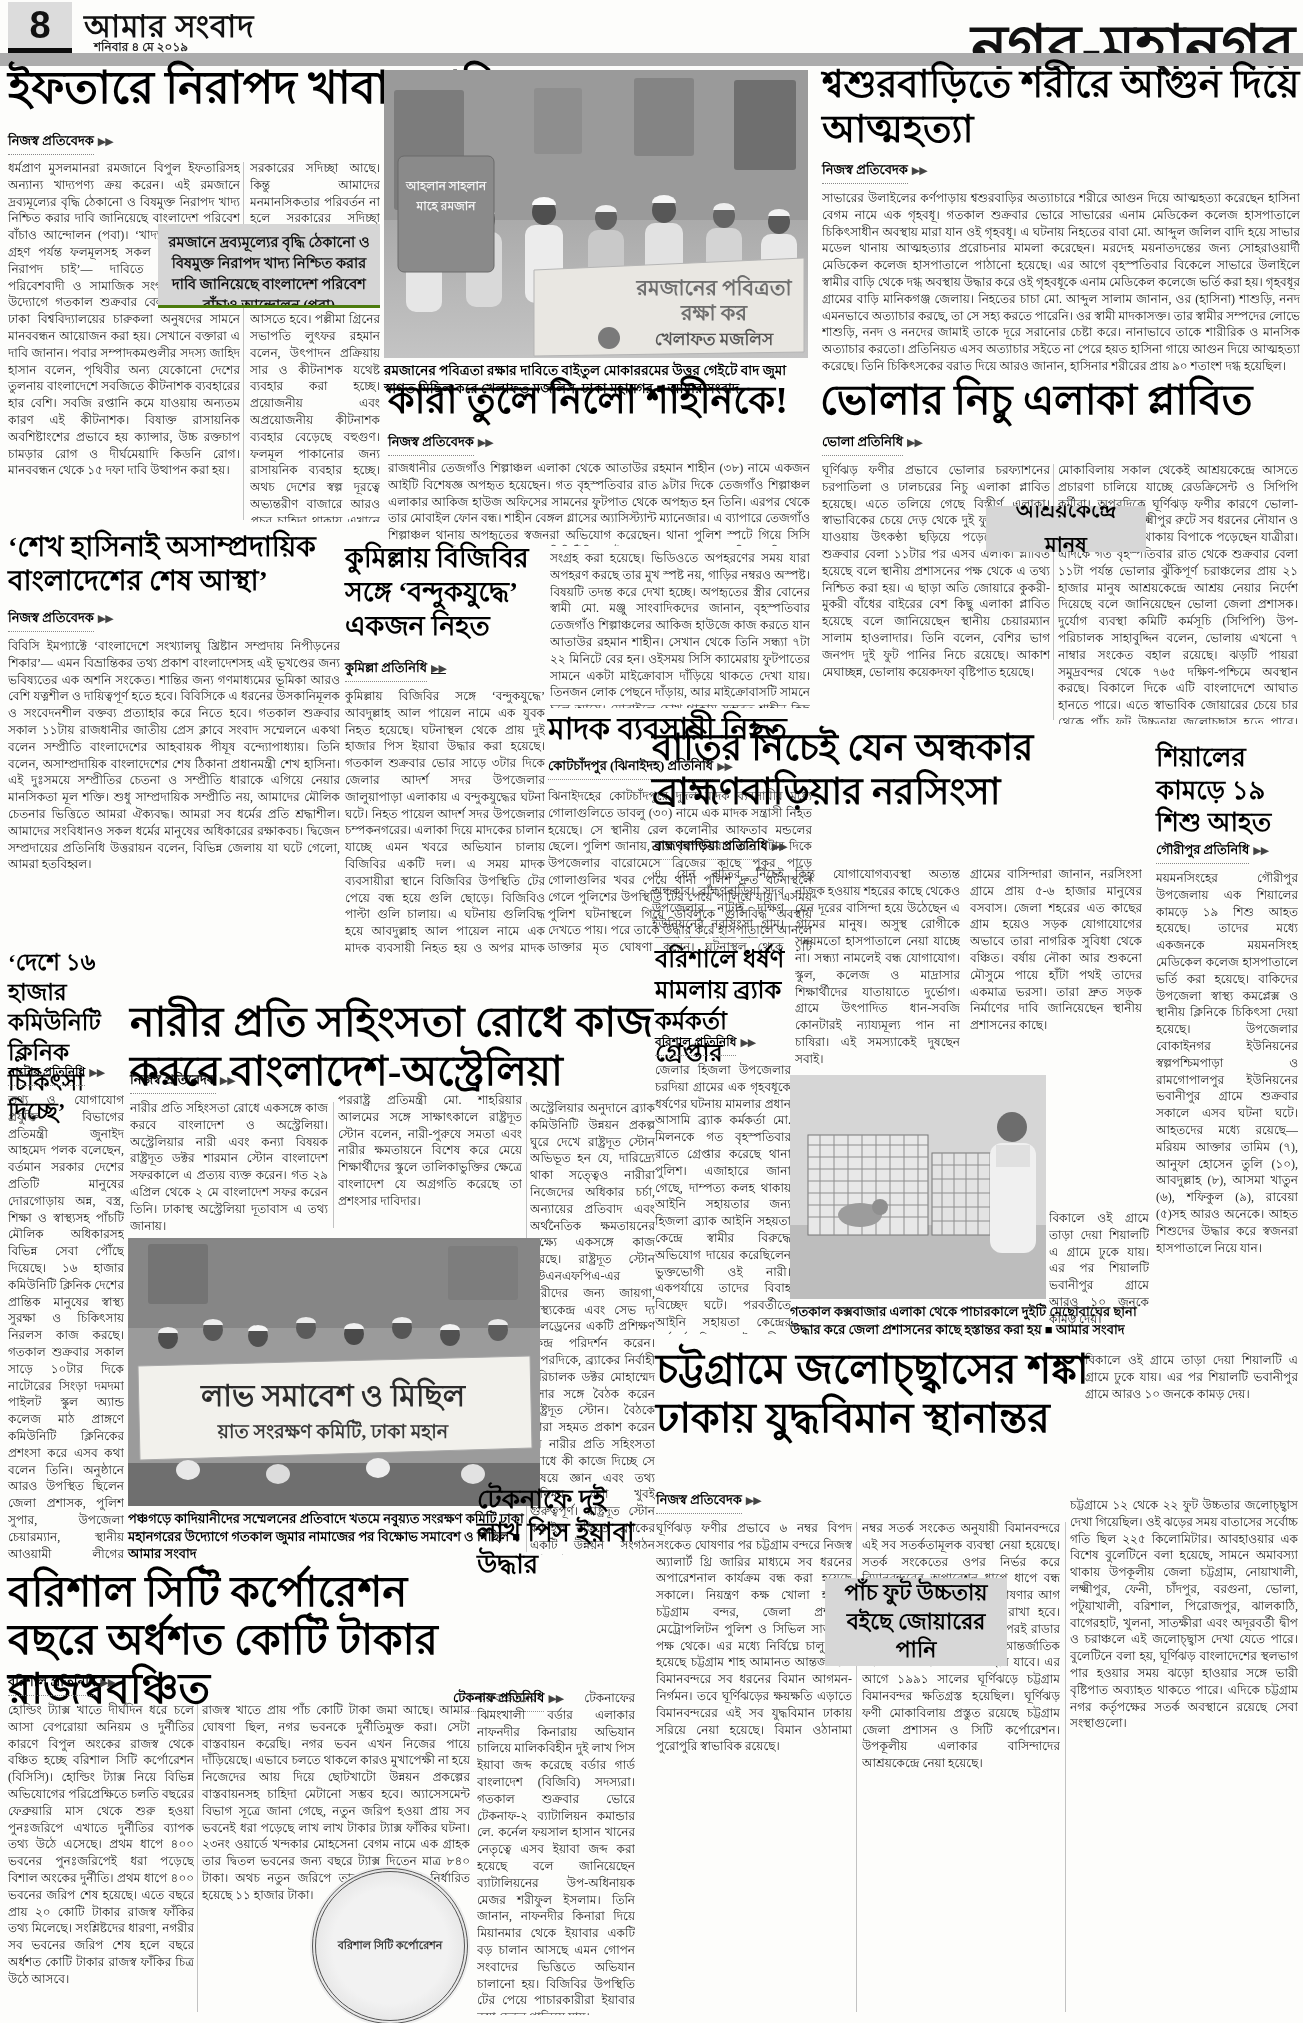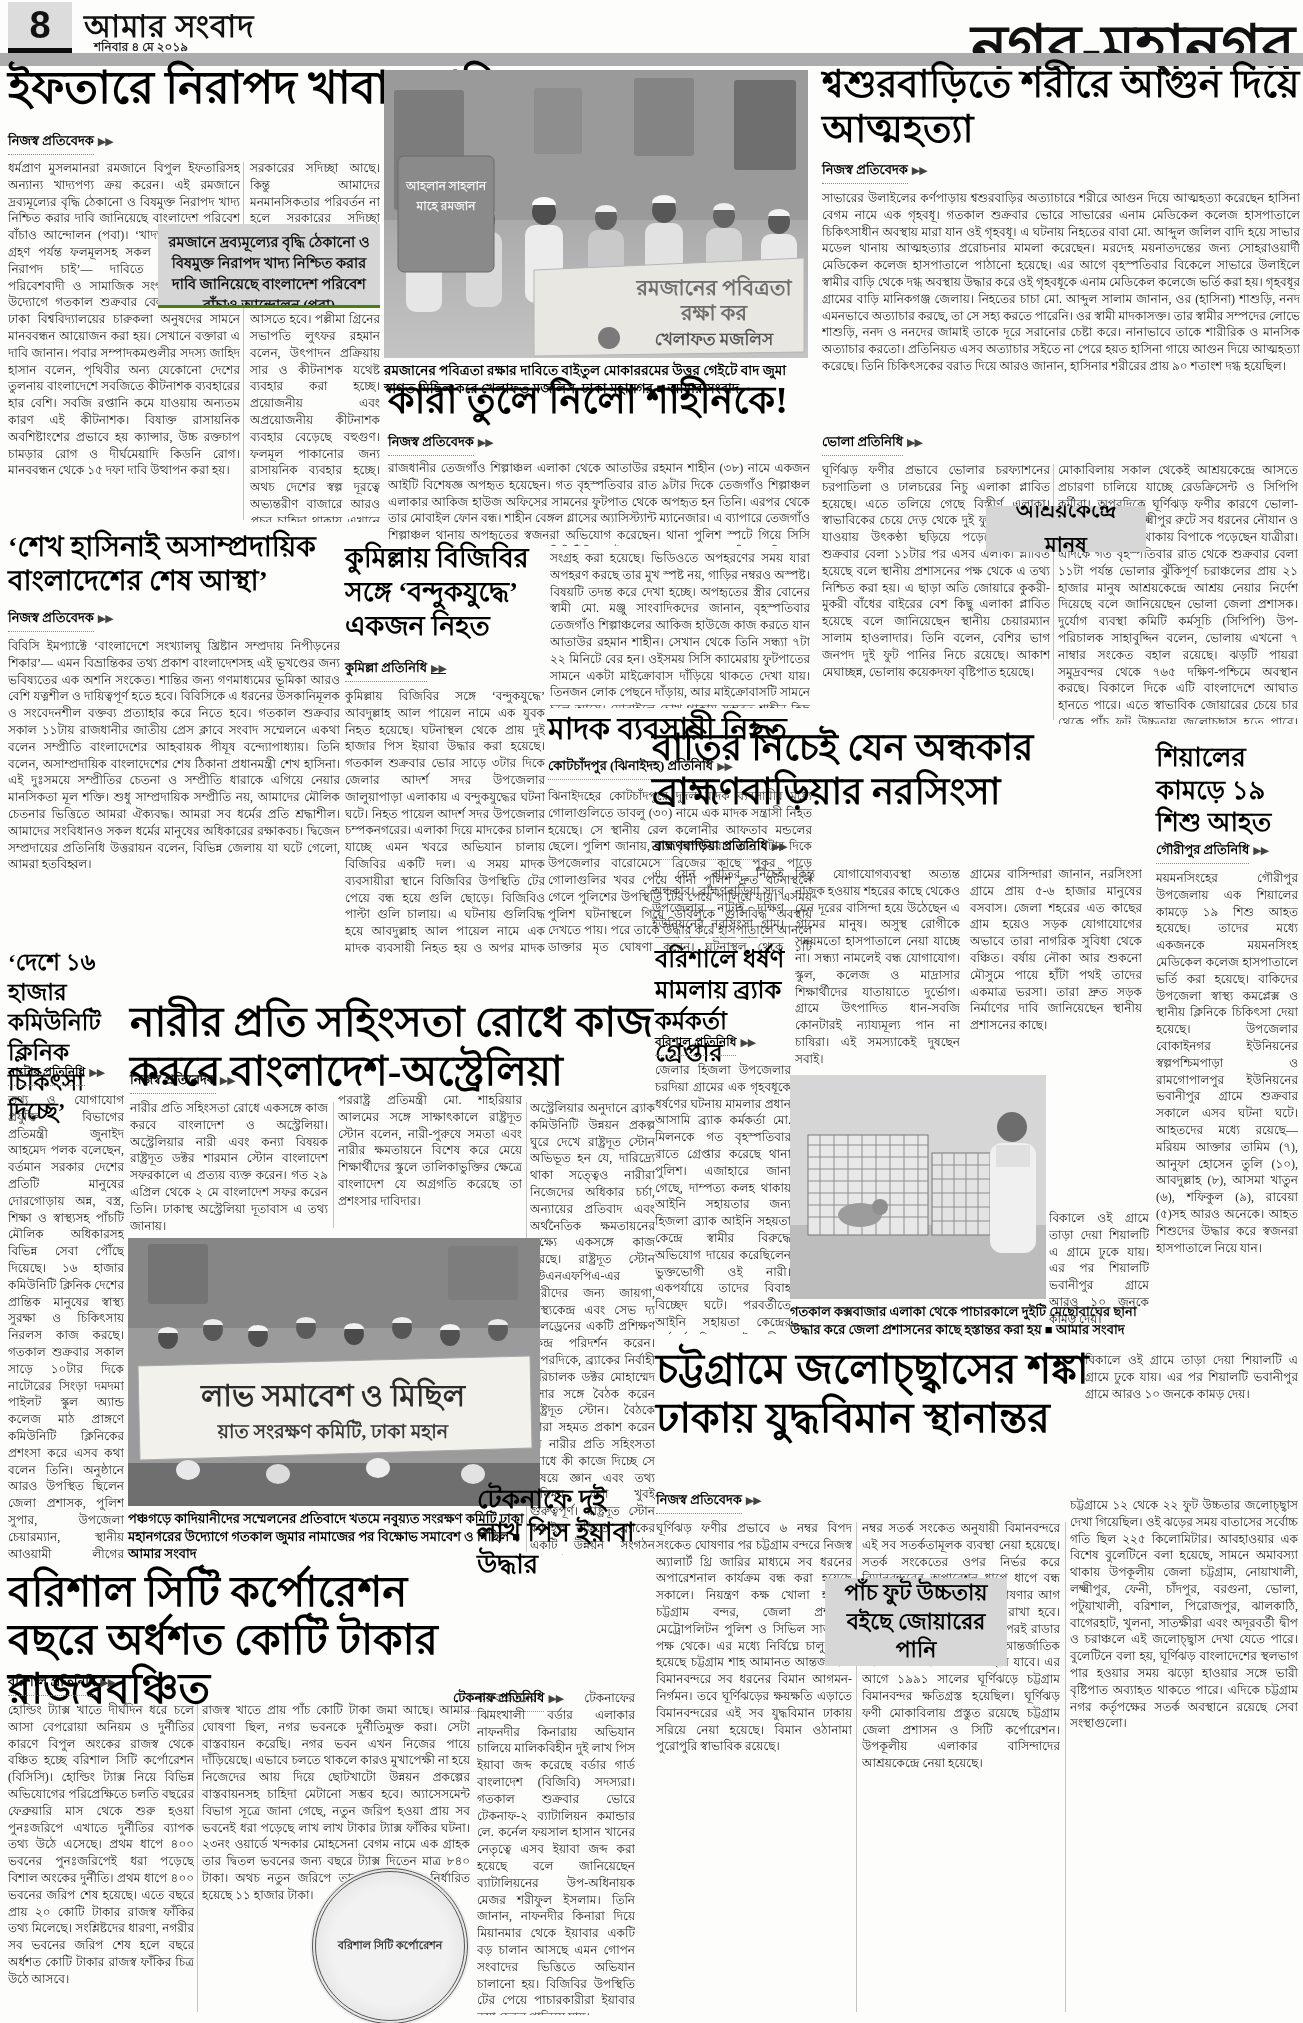--- a/index.html
+++ b/index.html
@@ -123,20 +123,21 @@
   </div>
   <div class="abs body" style="left:822px;top:190px;width:478px;height:182px;">সাভারের উলাইলের কর্ণপাড়ায় শ্বশুরবাড়ির অত্যাচারে শরীরে আগুন দিয়ে আত্মহত্যা করেছেন হাসিনা বেগম নামে এক গৃহবধূ। গতকাল শুক্রবার ভোরে সাভারের এনাম মেডিকেল কলেজ হাসপাতালে চিকিৎসাধীন অবস্থায় মারা যান ওই গৃহবধূ। এ ঘটনায় নিহতের বাবা মো. আব্দুল জলিল বাদি হয়ে সাভার মডেল থানায় আত্মহত্যার প্ররোচনার মামলা করেছেন। মরদেহ ময়নাতদন্তের জন্য সোহরাওয়ার্দী মেডিকেল কলেজ হাসপাতালে পাঠানো হয়েছে। এর আগে বৃহস্পতিবার বিকেলে সাভারে উলাইলে স্বামীর বাড়ি থেকে দগ্ধ অবস্থায় উদ্ধার করে ওই গৃহবধূকে এনাম মেডিকেল কলেজে ভর্তি করা হয়। গৃহবধূর গ্রামের বাড়ি মানিকগঞ্জ জেলায়। নিহতের চাচা মো. আব্দুল সালাম জানান, ওর (হাসিনা) শাশুড়ি, ননদ এমনভাবে অত্যাচার করছে, তা সে সহ্য করতে পারেনি। ওর স্বামী মাদকাসক্ত। তার স্বামীর সম্পদের লোভে শাশুড়ি, ননদ ও ননদের জামাই তাকে দূরে সরানোর চেষ্টা করে। নানাভাবে তাকে শারীরিক ও মানসিক অত্যাচার করতো। প্রতিনিয়ত এসব অত্যাচার সইতে না পেরে হয়ত হাসিনা গায়ে আগুন দিয়ে আত্মহত্যা করেছে। তিনি চিকিৎসকের বরাত দিয়ে আরও জানান, হাসিনার শরীরের প্রায় ৯০ শতাংশ দগ্ধ হয়েছিল।</div>
 
   <div class="abs hl" style="left:388px;top:380px;width:424px;font-size:38px;">কারা তুলে নিলো শাহীনকে!</div>
   <div class="abs" style="left:388px;top:432px;">
     <span class="byline">নিজস্ব প্রতিবেদক</span><span class="arrows">▶▶</span>
   </div>
   <div class="abs body" style="left:388px;top:460px;width:422px;height:86px;">রাজধানীর তেজগাঁও শিল্পাঞ্চল এলাকা থেকে আতাউর রহমান শাহীন (৩৮) নামে একজন আইটি বিশেষজ্ঞ অপহৃত হয়েছেন। গত বৃহস্পতিবার রাত ৯টার দিকে তেজগাঁও শিল্পাঞ্চল এলাকার আকিজ হাউজ অফিসের সামনের ফুটপাত থেকে অপহৃত হন তিনি। এরপর থেকে তার মোবাইল ফোন বন্ধ। শাহীন বেঙ্গল গ্লাসের অ্যাসিস্ট্যান্ট ম্যানেজার। এ ব্যাপারে তেজগাঁও শিল্পাঞ্চল থানায় অপহৃতের স্বজনরা অভিযোগ করেছেন। থানা পুলিশ স্পটে গিয়ে সিসি ক্যামেরার ফুটেজ সংগ্রহ করেছে। সিসিটিভি ফুটেজে দেখা গেছে, তাকে তিন ব্যক্তি ধরে জোড় করে মাইক্রোবাসে তুলে নিয়ে যায়।</div>
   <div class="abs body" style="left:550px;top:550px;width:260px;height:158px;">সংগ্রহ করা হয়েছে। ভিডিওতে অপহরণের সময় যারা অপহরণ করছে তার মুখ স্পষ্ট নয়, গাড়ির নম্বরও অস্পষ্ট। বিষয়টি তদন্ত করে দেখা হচ্ছে। অপহৃতের স্ত্রীর বোনের স্বামী মো. মঞ্জু সাংবাদিকদের জানান, বৃহস্পতিবার তেজগাঁও শিল্পাঞ্চলের আকিজ হাউজে কাজ করতে যান আতাউর রহমান শাহীন। সেখান থেকে তিনি সন্ধ্যা ৭টা ২২ মিনিটে বের হন। ওইসময় সিসি ক্যামেরায় ফুটপাতের সামনে একটা মাইক্রোবাস দাঁড়িয়ে থাকতে দেখা যায়। তিনজন লোক পেছনে দাঁড়ায়, আর মাইক্রোবাসটি সামনে চলে আসে। মোবাইলে চোখ থাকায় সম্ভবত শাহীন কিছু খেয়াল করেননি। মাইক্রোবাসটির ভেতর থেকে একজন দরজা খোলেন এবং শাহীনের পেছনে দাঁড়ানো তিনজন তাকে ধাক্কা দিয়ে মাইক্রোবাসে তুলে নিয়ে যান।</div>
 
+  <div class="abs hl" style="left:820px;top:378px;width:480px;font-size:41px;">ভোলার নিচু এলাকা প্লাবিত</div>
   <div class="abs" style="left:822px;top:432px;">
     <span class="byline">ভোলা প্রতিনিধি</span><span class="arrows">▶▶</span>
   </div>
   <div class="abs body" style="left:822px;top:462px;width:228px;height:262px;">ঘূর্ণিঝড় ফণীর প্রভাবে ভোলার চরফ্যাশনের চরপাতিলা ও ঢালচরের নিচু এলাকা প্লাবিত হয়েছে। এতে তলিয়ে গেছে বিস্তীর্ণ এলাকা। স্বাভাবিকের চেয়ে দেড় থেকে দুই ফুট পানি বেড়ে যাওয়ায় উৎকণ্ঠা ছড়িয়ে পড়েছে। গতকাল শুক্রবার বেলা ১১টার পর এসব এলাকা প্লাবিত হয়েছে বলে স্থানীয় প্রশাসনের পক্ষ থেকে এ তথ্য নিশ্চিত করা হয়। এ ছাড়া অতি জোয়ারে কুকরী-মুকরী বাঁধের বাইরের বেশ কিছু এলাকা প্লাবিত হয়েছে বলে জানিয়েছেন স্থানীয় চেয়ারম্যান সালাম হাওলাদার। তিনি বলেন, বেশির ভাগ জনপদ দুই ফুট পানির নিচে রয়েছে। আকাশ মেঘাচ্ছন্ন, ভোলায় কয়েকদফা বৃষ্টিপাত হয়েছে।</div>
   <div class="abs body" style="left:1058px;top:462px;width:240px;height:262px;">মোকাবিলায় সকাল থেকেই আশ্রয়কেন্দ্রে আসতে প্রচারণা চালিয়ে যাচ্ছে রেডক্রিসেন্ট ও সিপিপি কর্মীরা। অপরদিকে ঘূর্ণিঝড় ফণীর কারণে ভোলা-বরিশাল, ভোলা-লক্ষ্মীপুর রুটে সব ধরনের নৌযান ও ফেরি চলাচল বন্ধ থাকায় বিপাকে পড়েছেন যাত্রীরা। এদিকে গত বৃহস্পতিবার রাত থেকে শুক্রবার বেলা ১১টা পর্যন্ত ভোলার ঝুঁকিপূর্ণ চরাঞ্চলের প্রায় ২১ হাজার মানুষ আশ্রয়কেন্দ্রে আশ্রয় নেয়ার নির্দেশ দিয়েছে বলে জানিয়েছেন ভোলা জেলা প্রশাসক। দুর্যোগ ব্যবস্থা কমিটি কর্মসূচি (সিপিপি) উপ-পরিচালক সাহাবুদ্দিন বলেন, ভোলায় এখনো ৭ নাম্বার সংকেত বহাল রয়েছে। ঝড়টি পায়রা সমুদ্রবন্দর থেকে ৭৬৫ দক্ষিণ-পশ্চিমে অবস্থান করছে। বিকালে দিকে এটি বাংলাদেশে আঘাত হানতে পারে। এতে স্বাভাবিক জোয়ারের চেয়ে চার থেকে পাঁচ ফুট উচ্চতায় জলোচ্ছ্বাস হতে পারে। ভোলা আবহাওয়া অফিসের সহকারী কর্মকর্তা মো. ওমর ফারুক বলেন, ঘূর্ণিঝড় ফণীর প্রভাবে ভোর থেকে আকাশে কালো মেঘ ছিল। সকালে প্রথম দফা কিছু সময় বৃষ্টি হয়। দুপুরের পর থেকে আবারো টানা বৃষ্টি শুরু হয়েছে। বৃষ্টির সঙ্গে বাতাস রয়েছে। সন্ধ্যার পর ভারী বৃষ্টির সম্ভাবনা রয়েছে। ভোলা জেলা প্রশাসক মো. মাসুদ আলম ছিদ্দিক বলেন, উপকূলীয় বাসিন্দাদের দুপুরের মধ্যে আশ্রয়কেন্দ্রে আনার কাজ শেষ হয়েছে।</div>
   <div class="vrule" style="left:1053px;top:464px;height:256px;"></div>
   <div class="abs graybox" style="left:986px;top:506px;width:160px;height:46px;font-size:21px;">আশ্রয়কেন্দ্রে মানুষ</div>
 
   <div class="abs hl" style="left:8px;top:530px;width:335px;font-size:28px;line-height:1.2;">‘শেখ হাসিনাই অসাম্প্রদায়িক বাংলাদেশের শেষ আস্থা’</div>
   <div class="abs" style="left:8px;top:608px;">

